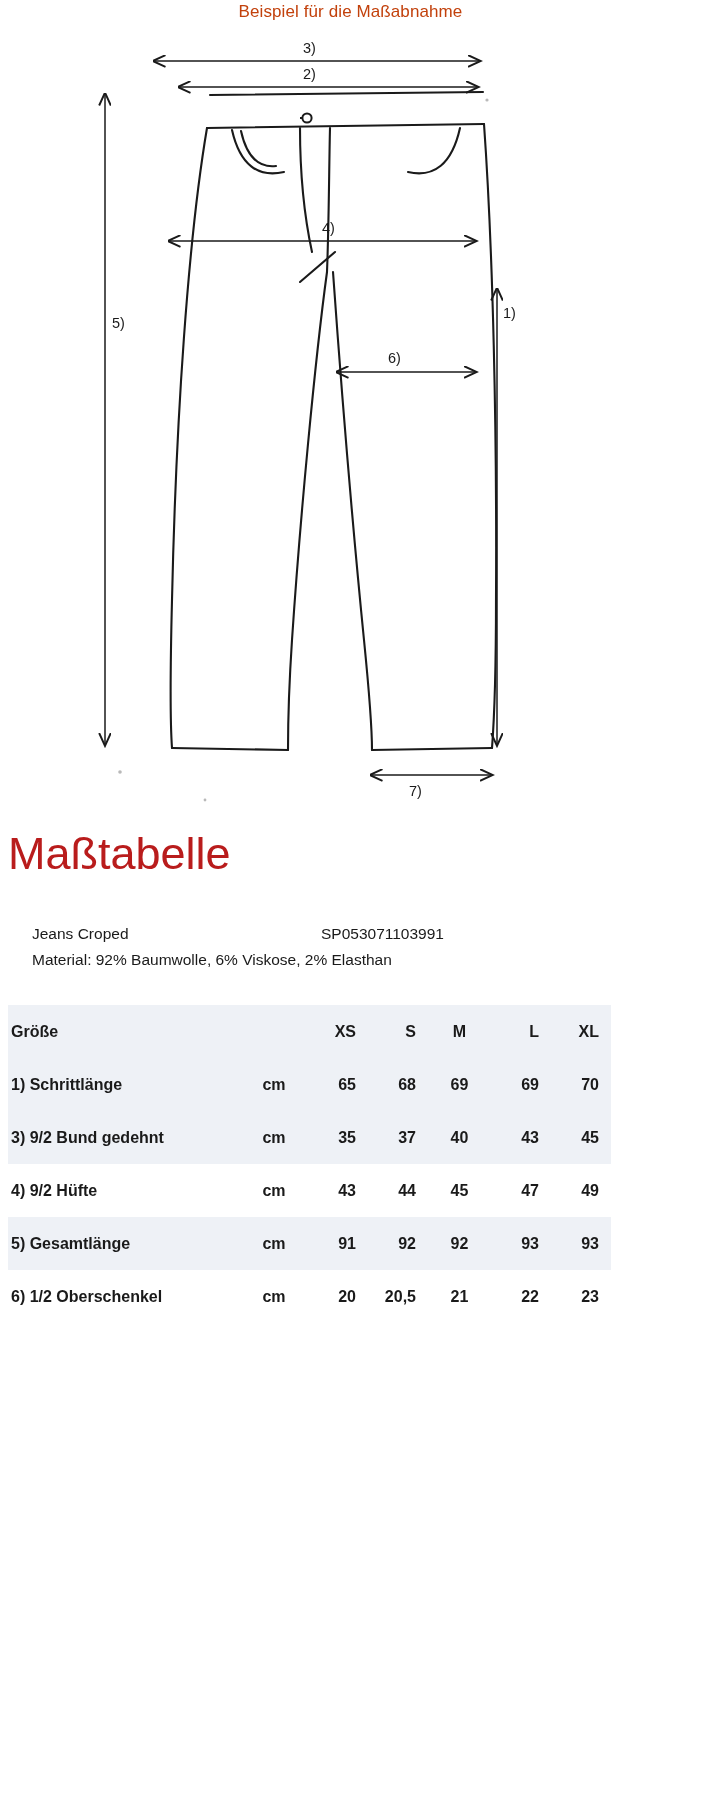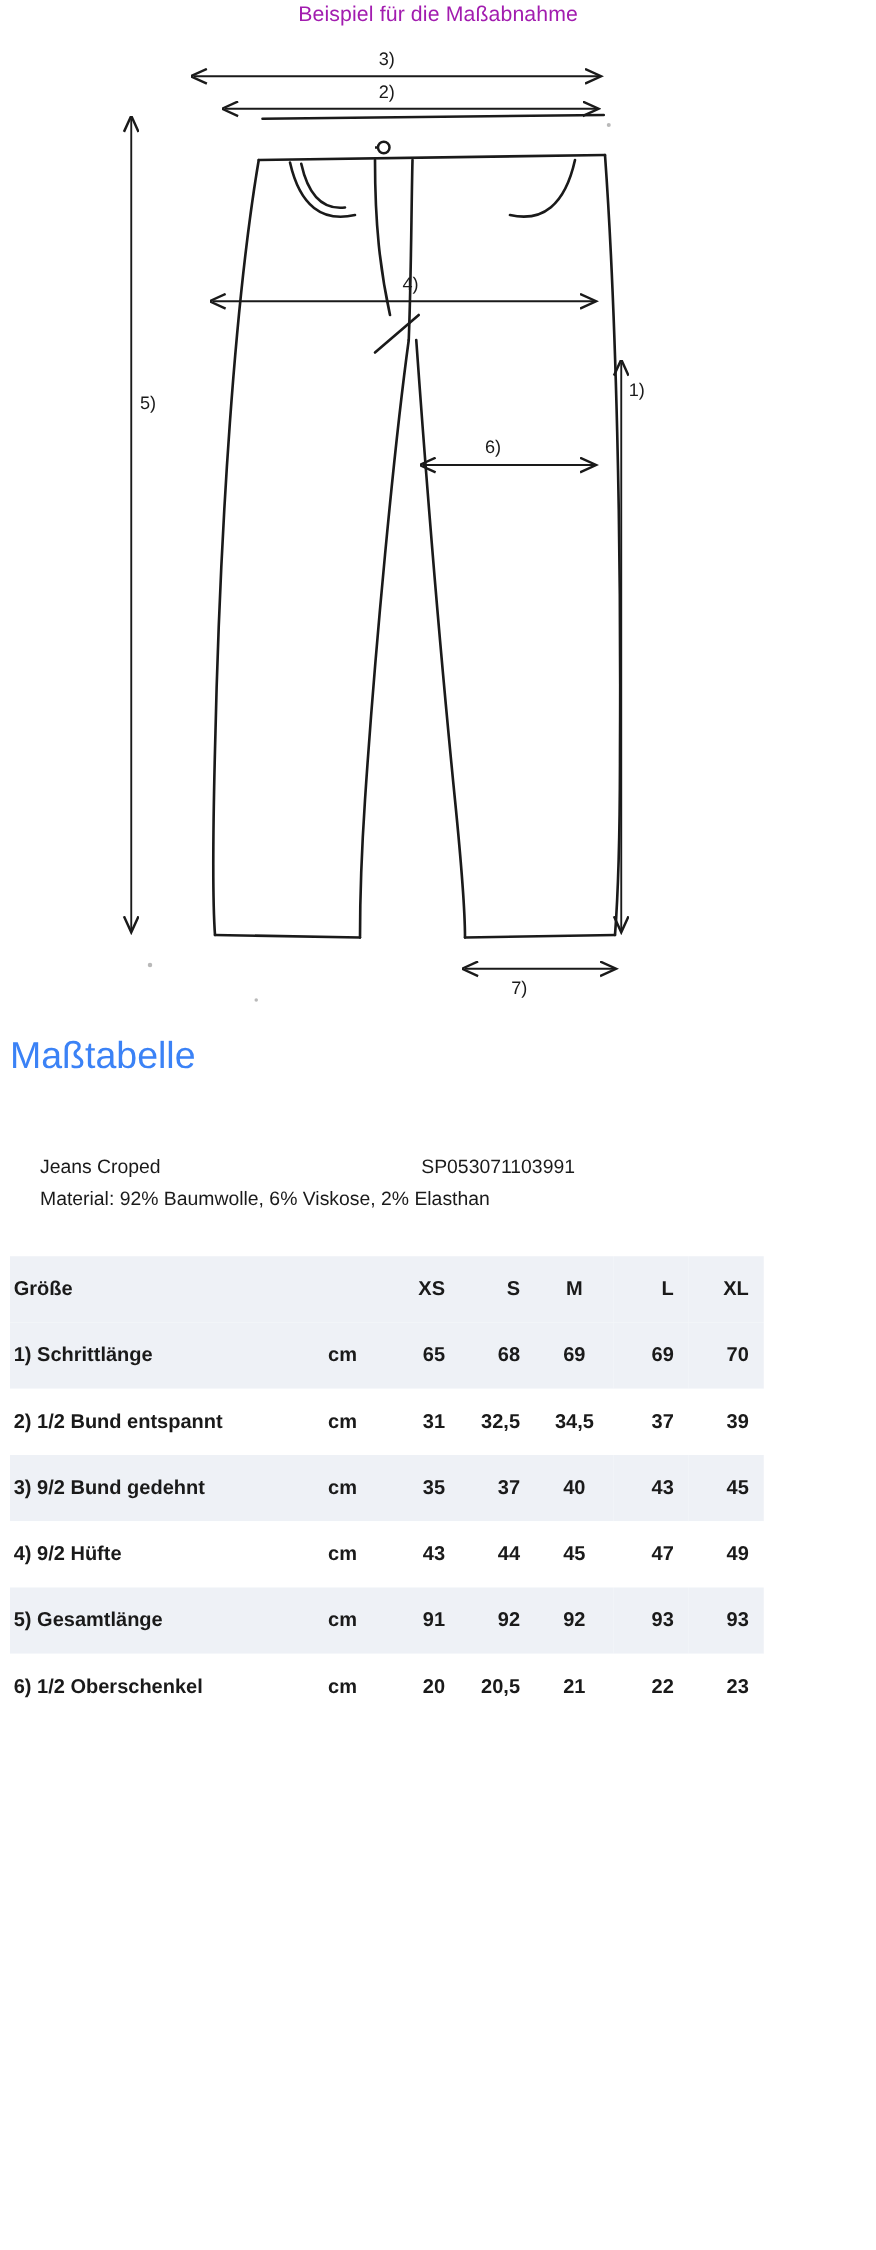--- a/index.html
+++ b/index.html
@@ -21,59 +21,59 @@
     height: 830px;
   }
   .diagram-title {
     position: absolute;
     top: 2px;
     left: 0;
     width: 701px;
     text-align: center;
     font-size: 17px;
     letter-spacing: 0.1px;
-    color: #a21caf;
+    color: #c2410c;
   }
   .svg-layer {
     position: absolute;
     top: 0; left: 0;
   }
   .lbl {
     position: absolute;
     font-size: 14.5px;
     color: #1a1a1a;
     white-space: nowrap;
   }
 
   
   .mass-heading {
     position: absolute;
     top: 828px;
     left: 8px;
-    font-size: 30px;
+    font-size: 45px;
     font-weight: 400;
-    color: #3b82f6;
+    color: #b91c1c;
     letter-spacing: 0px;
   }
 
   
   .meta {
     position: absolute;
     left: 8px;
     top: 925px;
     width: 685px;
     font-size: 15.5px;
     margin-left: 24px;
   }
   .meta-row1 {
     position: relative;
     height: 24px;
   }
   .meta-name { position: absolute; left: 0; top: 0; }
-  .meta-sku { position: absolute; left: 305px; top: 0; }
+  .meta-sku { position: absolute; left: 289px; top: 0; }
   .meta-material { margin-top: 2px; }
 
   
   .table-wrap {
     position: absolute;
     left: 8px;
     top: 1005px;
     width: 685px;
   }
   table.size-table {
@@ -213,29 +213,20 @@
     <tbody>
       <tr class="row-alt">
         <td class="c-label">1)  Schrittlänge</td>
         <td class="c-unit">cm</td>
         <td class="c-val">65</td>
         <td class="c-val">68</td>
         <td class="c-val-wide">69</td>
         <td class="c-val">69</td>
         <td class="c-val">70</td>
       </tr>
-      <tr class="row-plain">
-        <td class="c-label">2)  1/2 Bund entspannt</td>
-        <td class="c-unit">cm</td>
-        <td class="c-val">31</td>
-        <td class="c-val">32,5</td>
-        <td class="c-val-wide">34,5</td>
-        <td class="c-val">37</td>
-        <td class="c-val">39</td>
-      </tr>
       <tr class="row-alt">
         <td class="c-label">3)  9/2 Bund gedehnt</td>
         <td class="c-unit">cm</td>
         <td class="c-val">35</td>
         <td class="c-val">37</td>
         <td class="c-val-wide">40</td>
         <td class="c-val">43</td>
         <td class="c-val">45</td>
       </tr>
       <tr class="row-plain">

